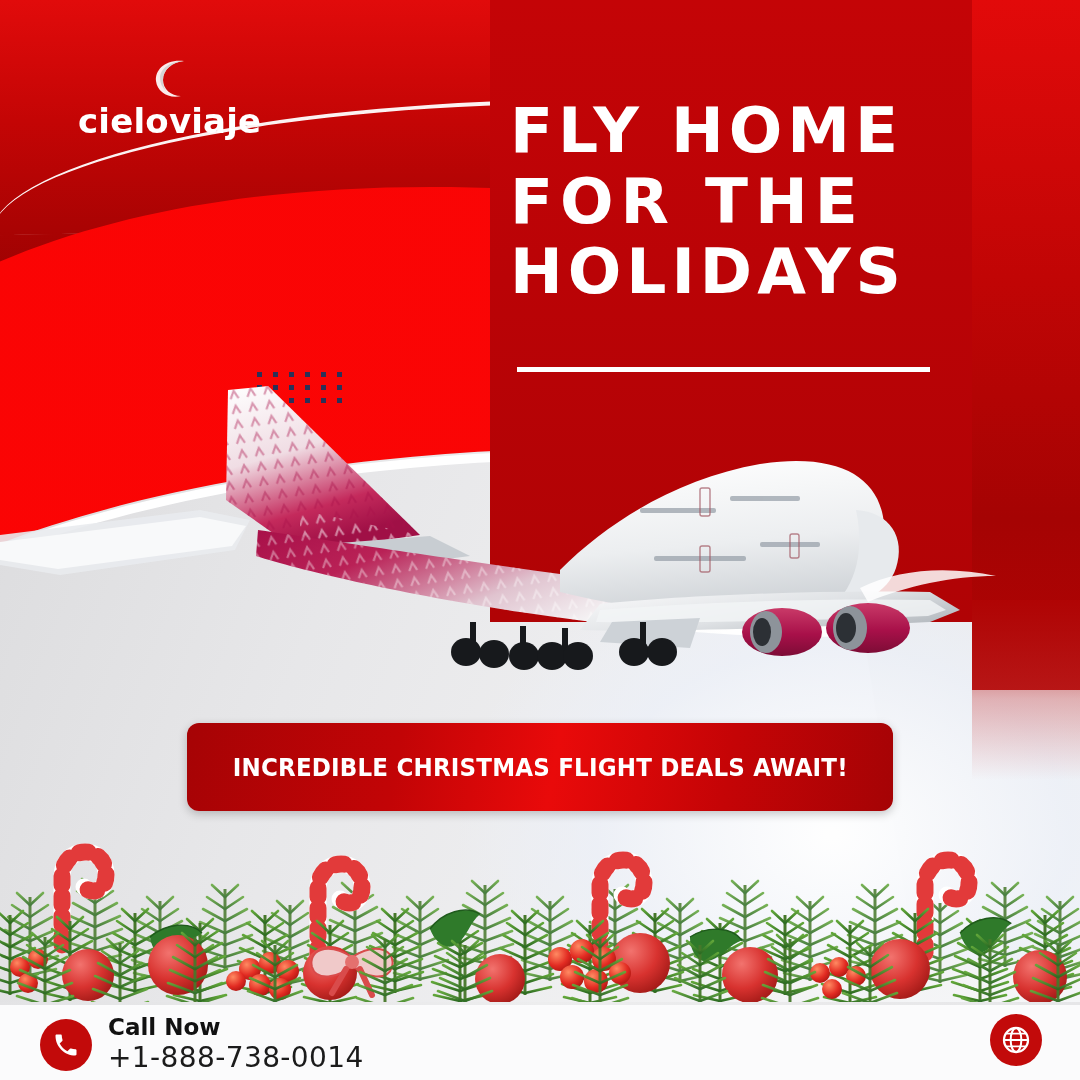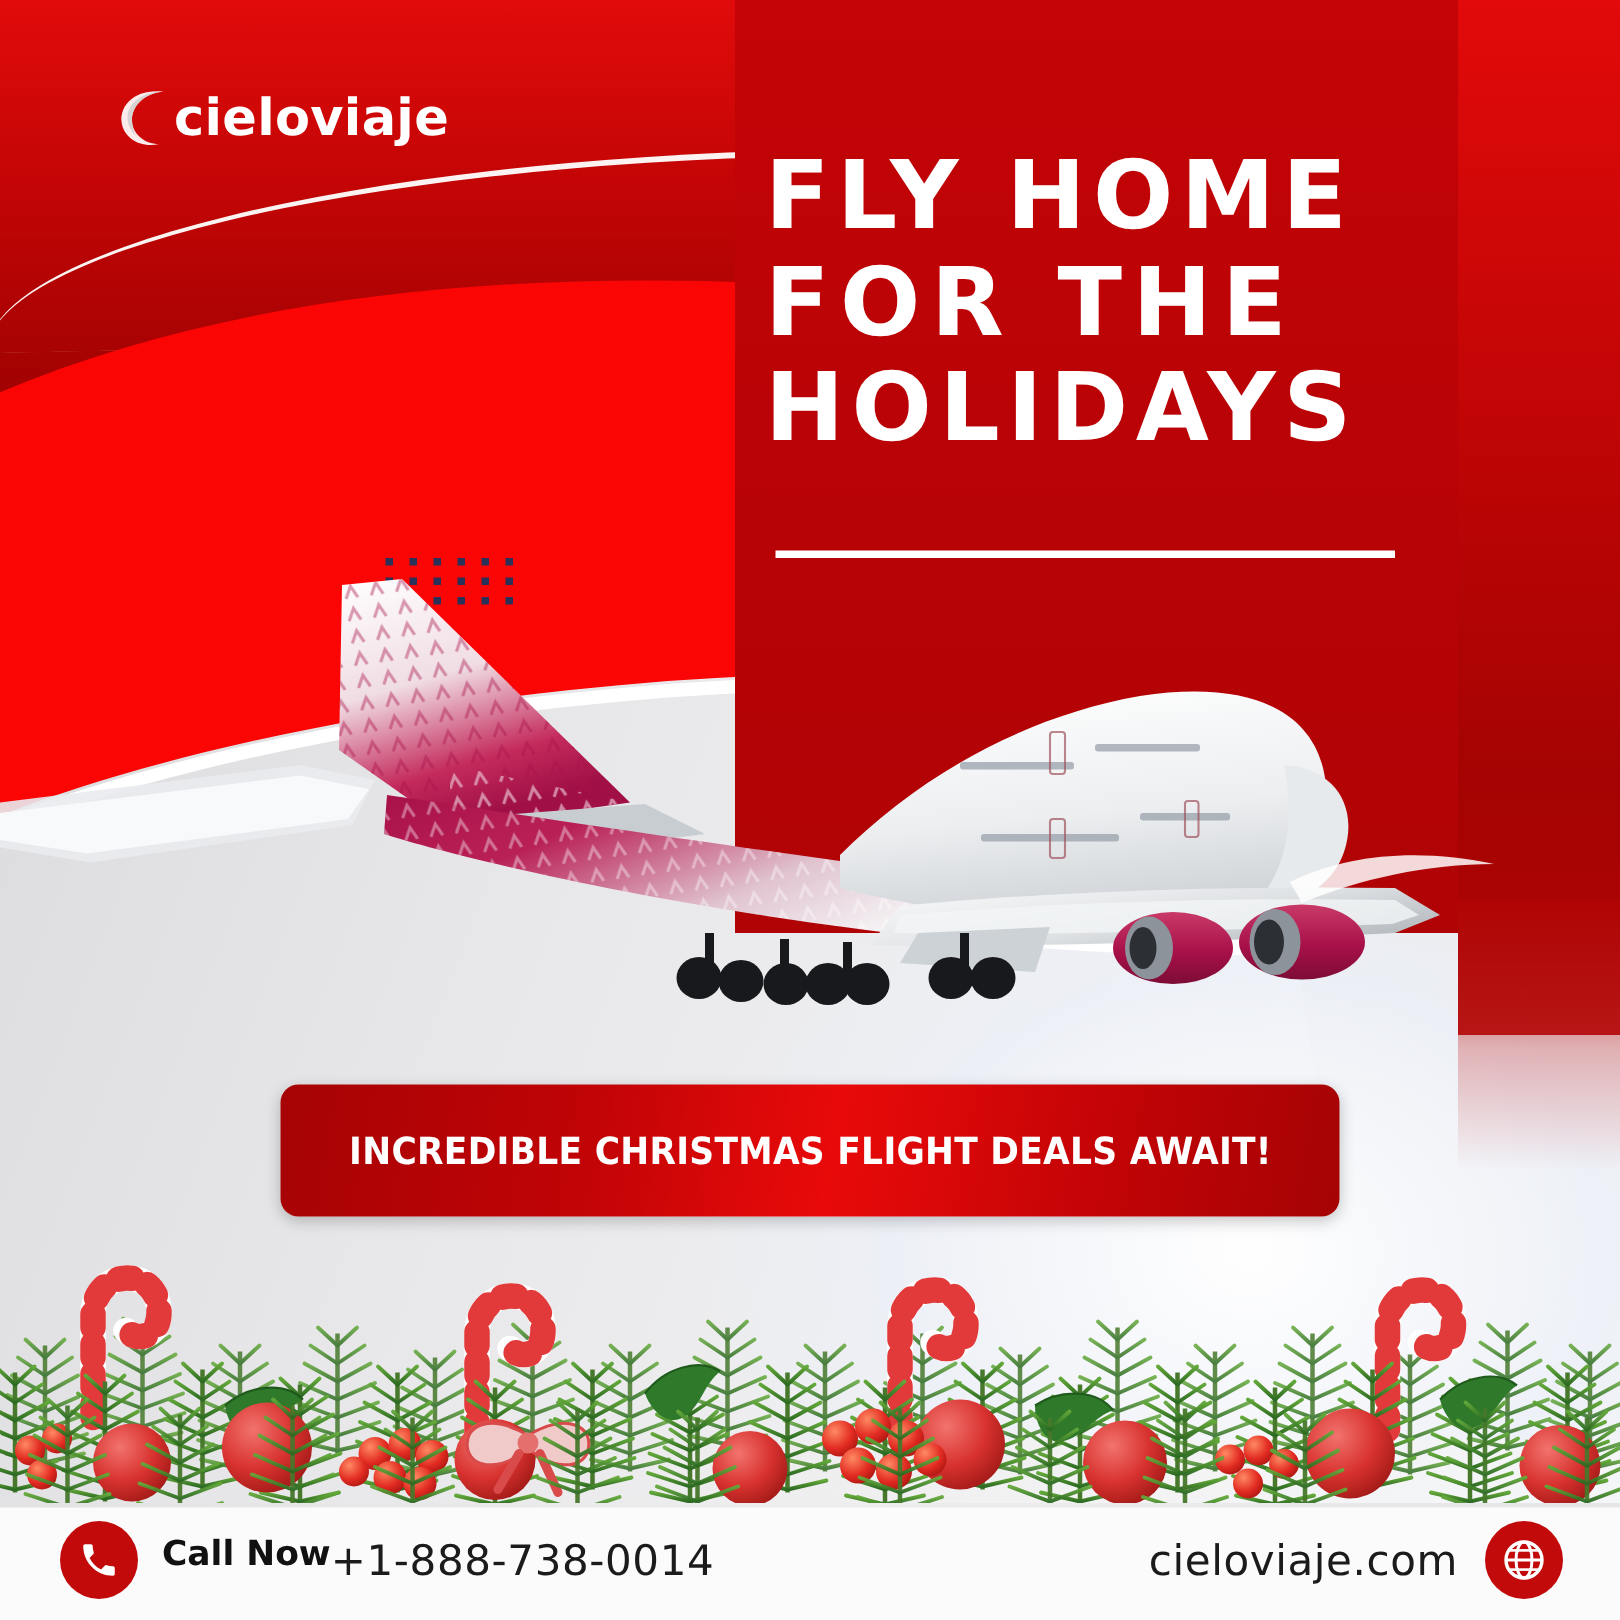--- a/index.html
+++ b/index.html
@@ -55,21 +55,21 @@
   .right-strip{
     position:absolute;right:0;top:0;width:108px;height:690px;
     background:linear-gradient(180deg,#e20a0a 0%,#c10505 40%,#a50303 75%,#b00404 100%);
   }
   .right-strip-fade{
     position:absolute;right:0;top:600px;width:108px;height:180px;
     background:linear-gradient(180deg,rgba(176,4,4,1) 0%,rgba(200,60,60,.35) 55%,rgba(255,255,255,0) 100%);
   }
 
   
-  .logo{position:absolute;left:78px;top:58px;display:flex;align-items:center;gap:4px;}
+  .logo{position:absolute;left:78px;top:58px;display:flex;align-items:center;gap:4px;flex-direction:column;}
   .logo-mark{width:34px;height:42px;position:relative;}
   .logo-word{
     color:#ffffff;font-size:34px;font-weight:700;letter-spacing:.2px;
     font-family:"DejaVu Sans", sans-serif;line-height:1;
   }
 
   
   .headline-panel{
     position:absolute;left:490px;top:0;width:482px;height:622px;
     background:linear-gradient(180deg,#c40406 0%,#ba0306 45%,#b00305 100%);
@@ -118,21 +118,21 @@
     background:#fbfbfc;
     display:flex;align-items:center;
   }
   .footer-rule{position:absolute;left:0;top:0;width:1080px;height:3px;
     background:linear-gradient(90deg,#e3e3e5 0%,#ededee 50%,#e6e6e8 100%);}
   .f-left{position:absolute;left:40px;top:12px;display:flex;align-items:center;gap:16px;}
   .icon-circle{
     width:52px;height:52px;border-radius:50%;background:#c20A0A;
     display:flex;align-items:center;justify-content:center;flex:0 0 auto;
   }
-  .f-lines{display:flex;flex-direction:row;justify-content:center;}
+  .f-lines{display:flex;flex-direction:column;justify-content:center;}
   .f-title{font-family:"DejaVu Sans", sans-serif;font-weight:700;font-size:23px;color:#111;line-height:1.15;}
   .f-sub{font-family:"DejaVu Sans", sans-serif;font-size:28px;color:#1b1b1b;line-height:1.25;letter-spacing:.4px;}
   .f-right{position:absolute;right:38px;top:12px;display:flex;align-items:center;gap:18px;}
   .f-right .f-lines{align-items:flex-end;text-align:right;}
 </style>
 </head>
 <body>
 
 <div id="poster">
 
@@ -466,21 +466,20 @@
         </svg>
       </span>
       <span class="f-lines">
         <span class="f-title">Call Now</span>
         <span class="f-sub">+1-888-738-0014</span>
       </span>
     </div>
 
     <div class="f-right">
       <span class="f-lines">
-        <span class="f-sub">cieloviaje.com</span>
       </span>
       <span class="icon-circle">
         <svg width="32" height="32" viewBox="0 0 24 24">
           <circle cx="12" cy="12" r="9" fill="none" stroke="#ffffff" stroke-width="1.7"></circle>
           <ellipse cx="12" cy="12" rx="4" ry="9" fill="none" stroke="#ffffff" stroke-width="1.5"></ellipse>
           <line x1="3" y1="12" x2="21" y2="12" stroke="#ffffff" stroke-width="1.5"></line>
           <path d="M4.6 7.2 H19.4" stroke="#ffffff" stroke-width="1.3" fill="none"></path>
           <path d="M4.6 16.8 H19.4" stroke="#ffffff" stroke-width="1.3" fill="none"></path>
         </svg>
       </span>

